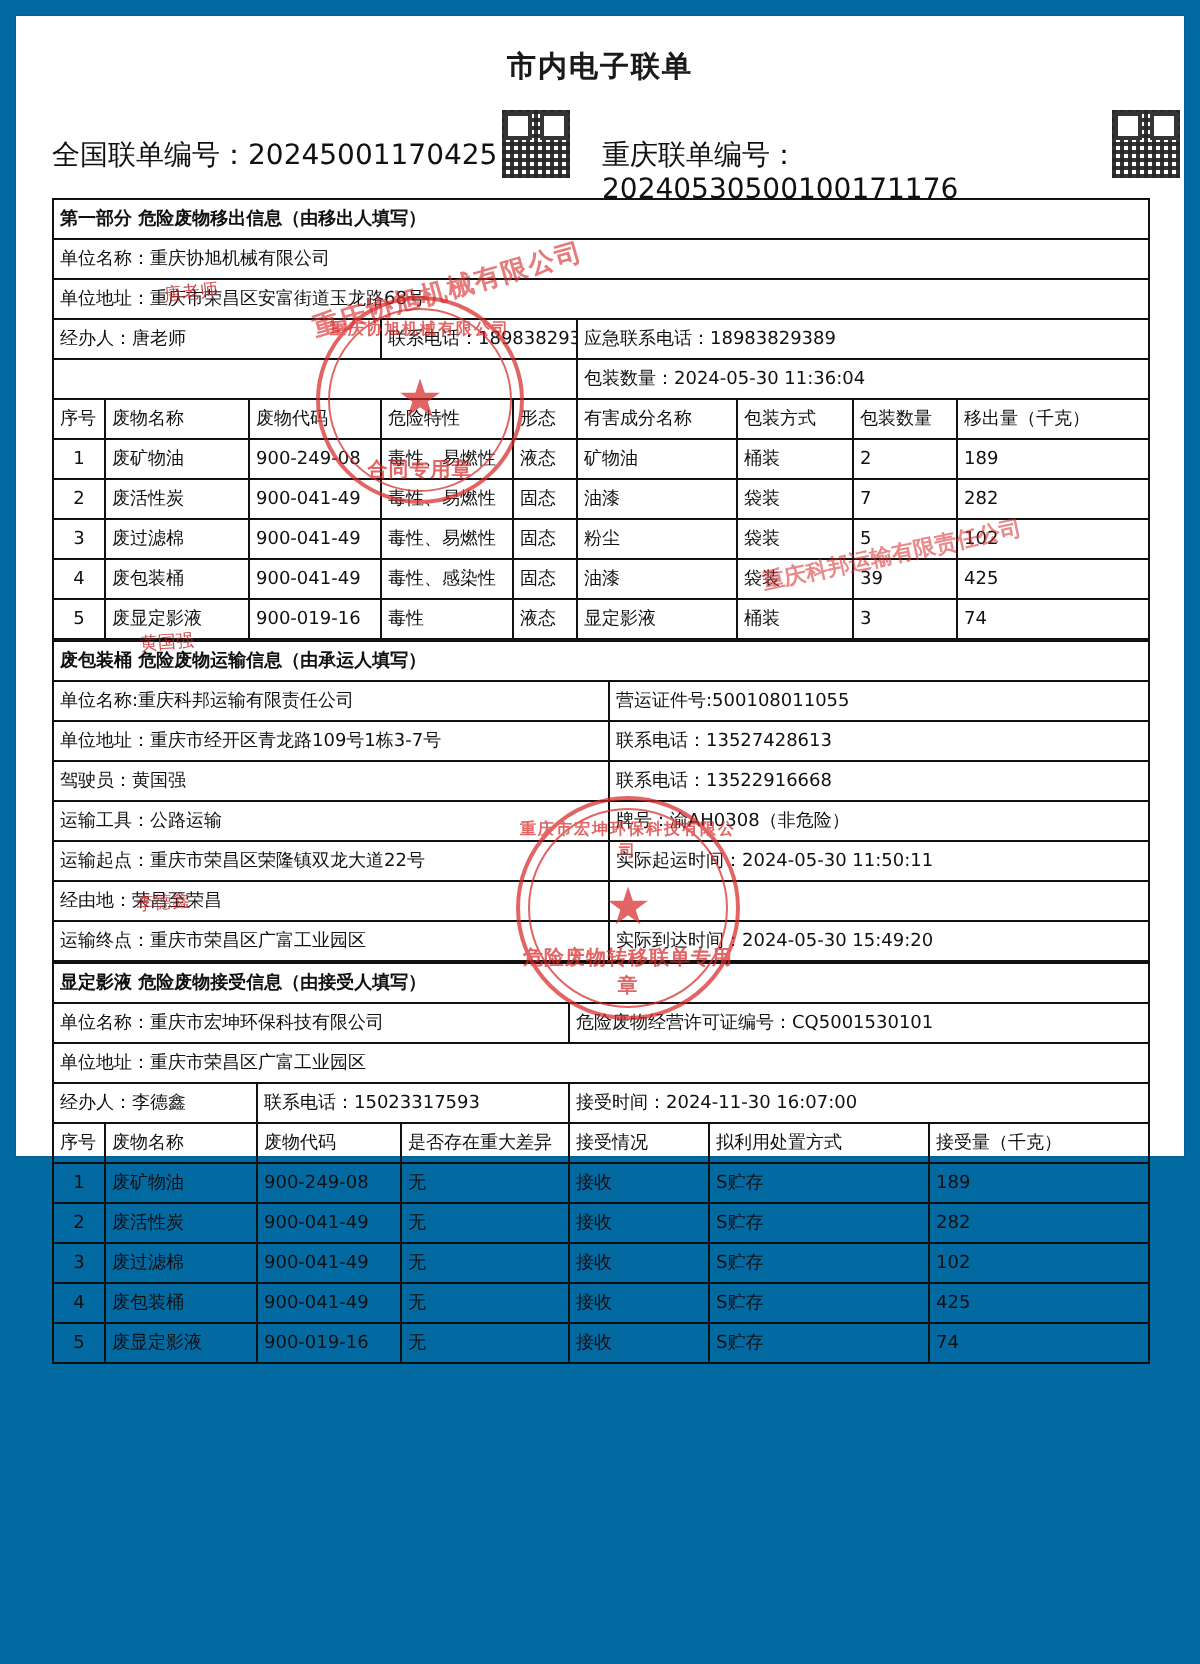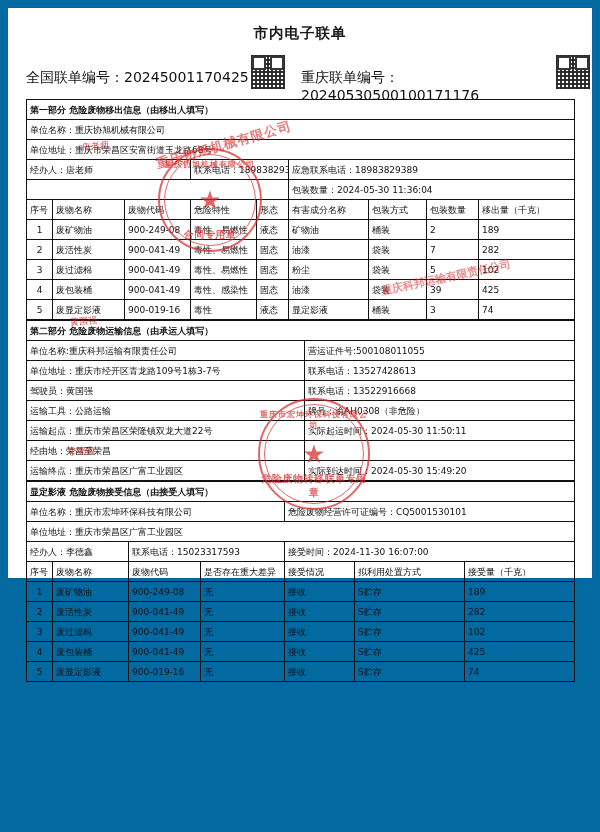--- a/index.html
+++ b/index.html
@@ -278,21 +278,21 @@
     </tbody>
       </table>
 
     <table class="grid" style="margin-top:0">
       <colgroup>
           <col style="width:278px">
           <col style="width:270px">
         </colgroup>
       <tbody>
           <tr>
-            <td class="section" colspan="2">第二部分 危险废物运输信息（由承运人填写）</td>
+            <td class="section" colspan="2">废包装桶 危险废物运输信息（由承运人填写）</td>
           </tr>
       <tr>
         <td><span>单位名称:</span><span>重庆科邦运输有限责任公司</span></td>
         <td><span>营运证件号:</span><span>500108011055</span></td>
       </tr>
       <tr>
         <td><span>单位地址：</span><span>重庆市经开区青龙路109号1栋3-7号</span></td>
         <td><span>联系电话：</span><span>13527428613</span></td>
       </tr>
       <tr>

